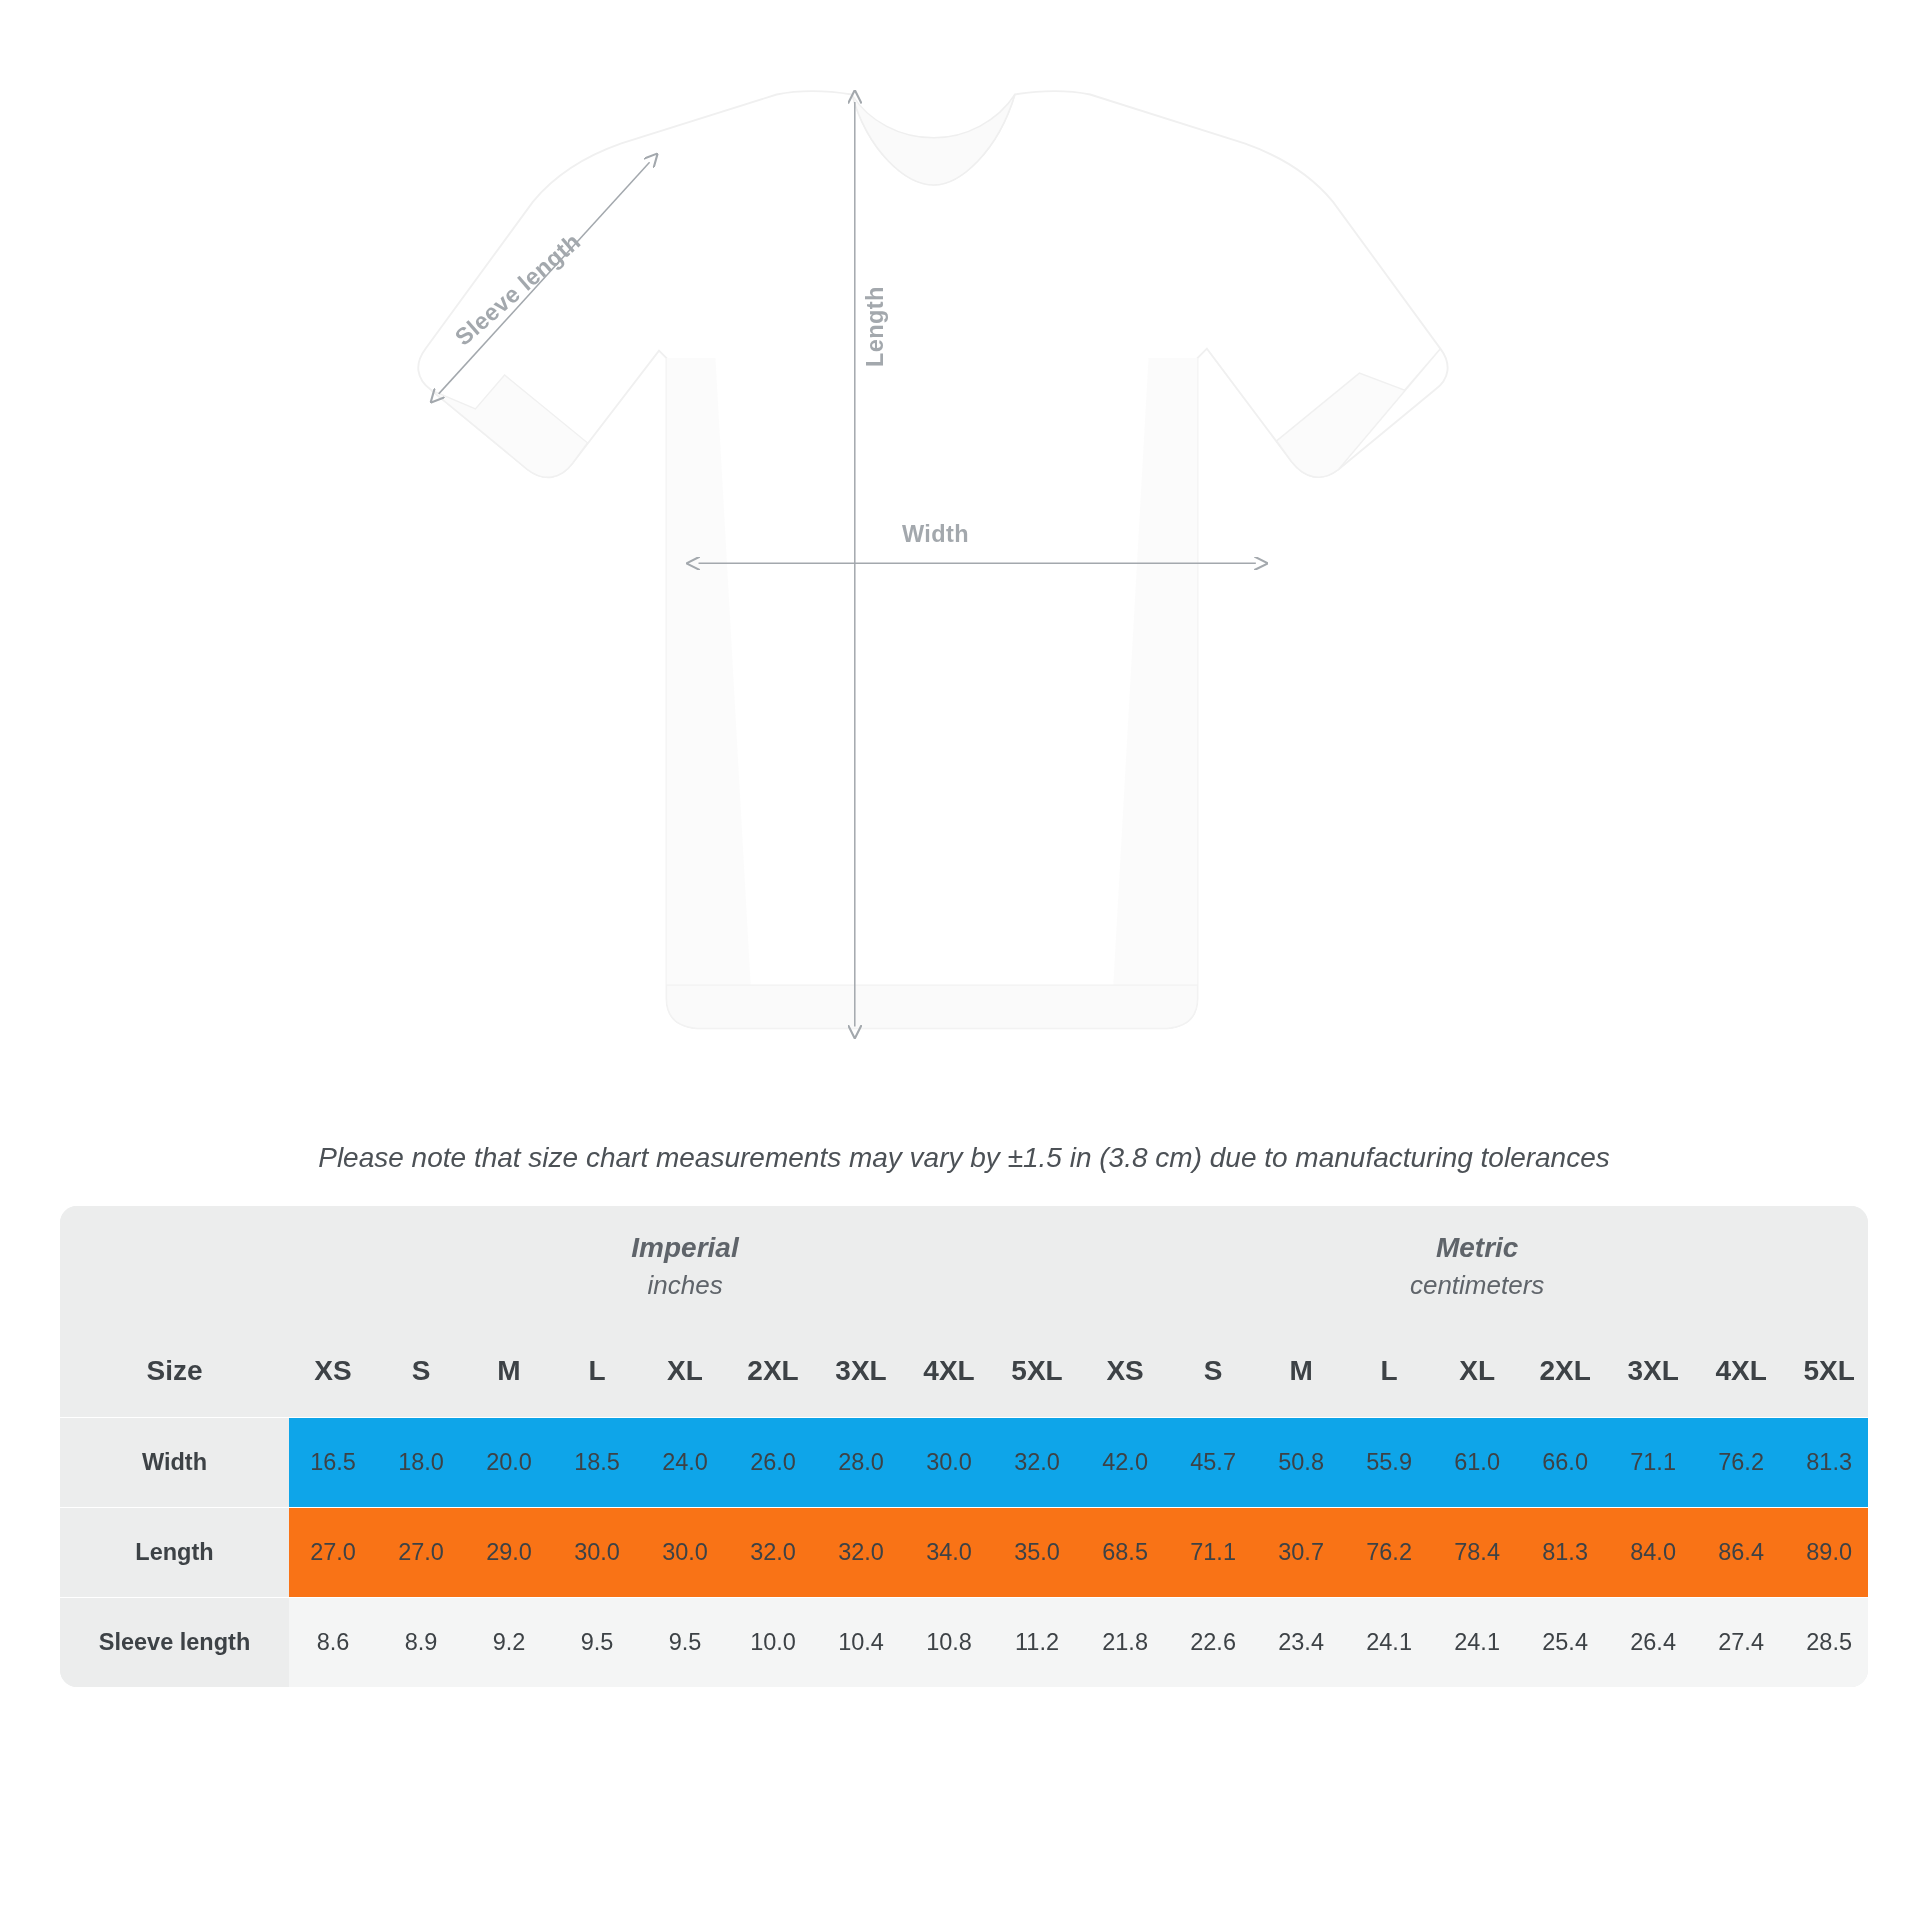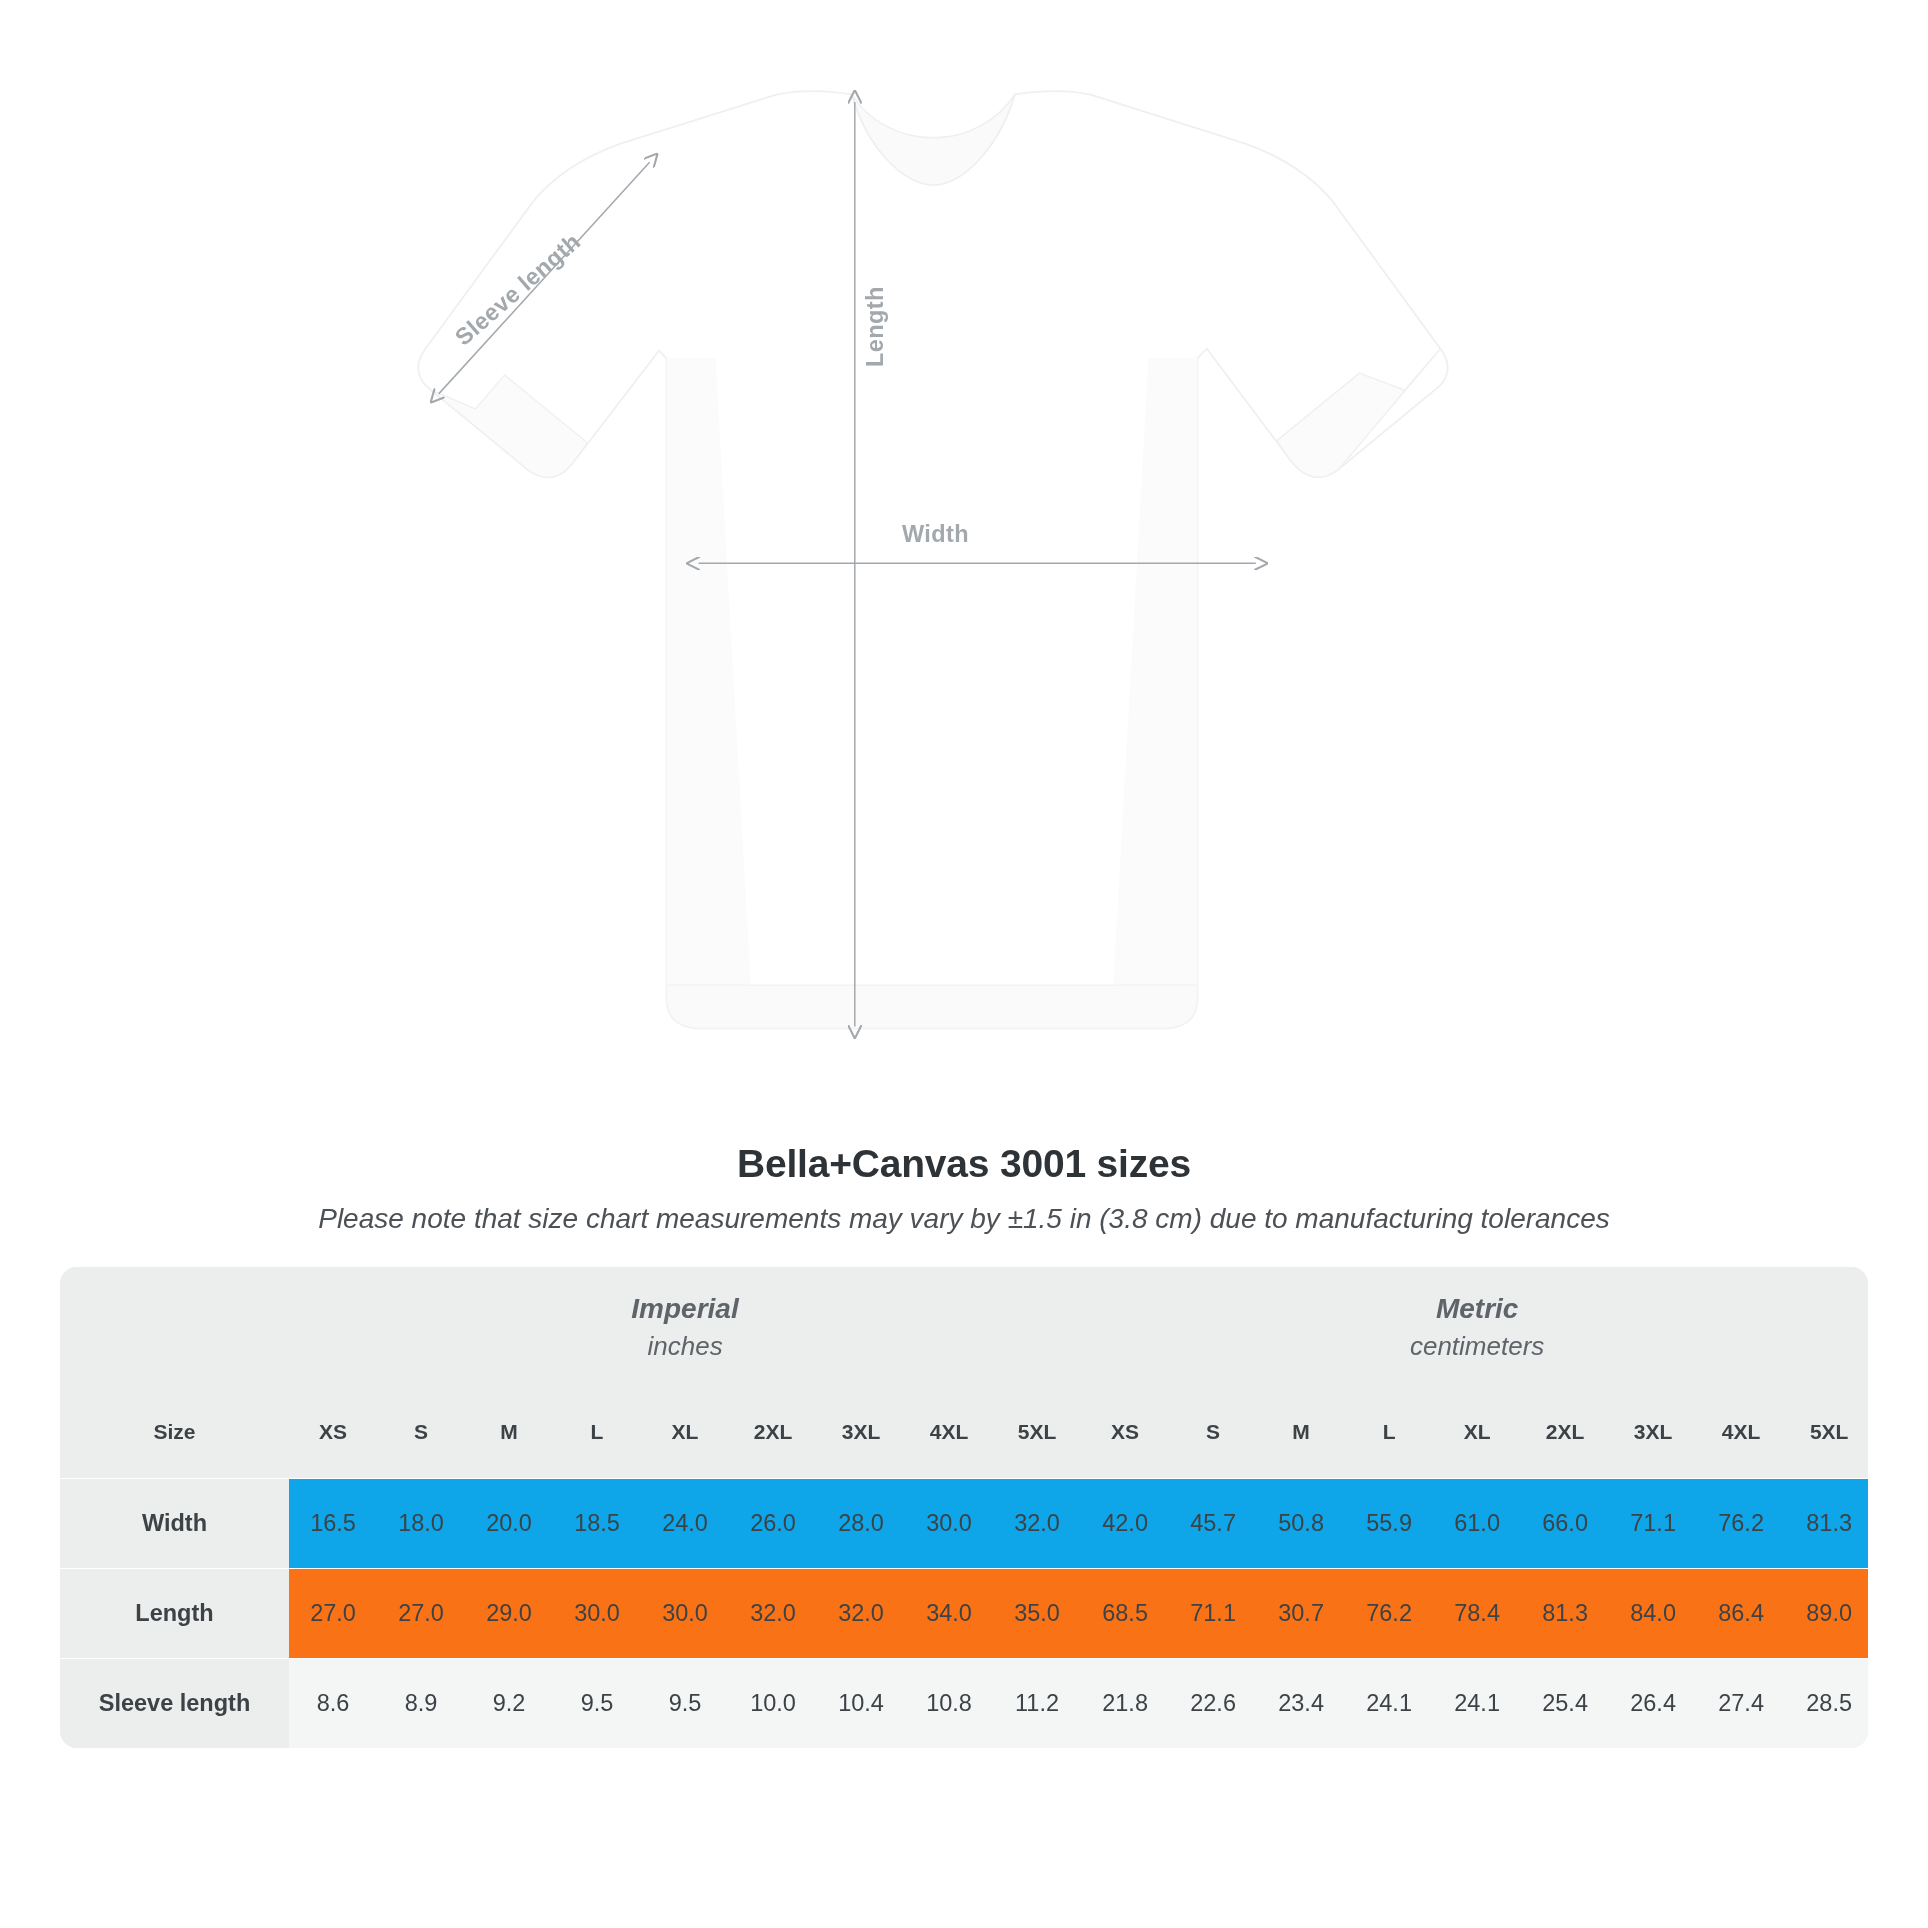--- a/index.html
+++ b/index.html
@@ -112,21 +112,21 @@
   }
   .row-head {
     font-weight: bold;
     color: #3d4246;
     font-size: 25.4px;
     background: #eceded;
   }
   tr.head-row td {
     height: 90px;
     font-weight: bold;
-    font-size: 21px;
+    font-size: 28px;
     background: #eceded;
   }
   tr.head-row td.label-cell { background: #eceded; }
   tr.data-row td { height: 87px; }
   tr.row-width td.val { background: #0ea5e9; }
   tr.row-length td.val { background: #f97316; }
   tr.row-sleeve td.val { background: #f4f5f5; }
   tr.row-width td.label-cell { background: #eceded; }
   tr.row-length td.label-cell { background: #eceded; }
   tr.row-sleeve td.label-cell { background: #eceded; }
@@ -204,21 +204,20 @@
         <line x1="466" y1="418" x2="690" y2="172" marker-start="url(#arrowStart)" marker-end="url(#arrowEnd)"></line>
       </g>
     </svg>
 
     <div class="dim-label sleeve-label">Sleeve length</div>
     <div class="dim-label length-label">Length</div>
     <div class="dim-label width-label">Width</div>
   </div>
 
   <div class="title-block">
-    <div class="chart-title">Bella+Canvas 3001 sizes</div>
     <div class="chart-note">Please note that size chart measurements may vary by ±1.5 in (3.8 cm) due to manufacturing tolerances</div>
   </div>
 
   <div class="table-wrap">
     <table class="size-table">
       <colgroup>
         <col style="width:229px">
         <col span="18" style="width:88px">
       </colgroup>
       <tbody>

